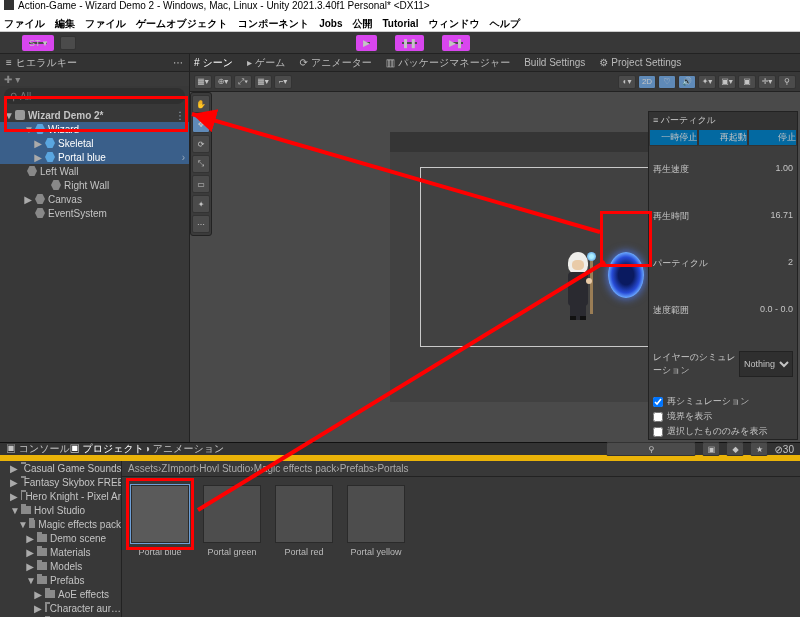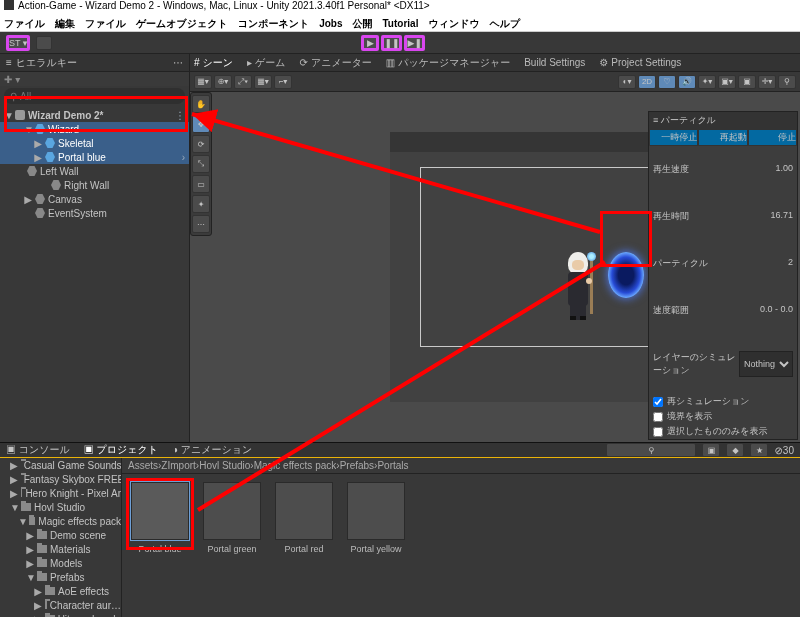--- a/index.html
+++ b/index.html
@@ -8,21 +8,21 @@
   
   .titlebar { height: 16px; background: #fff; color: #000; display: flex; align-items: flex-start; padding: 0 4px; }
   .titlebar .icon { width: 10px; height: 10px; background: #333; margin-right: 4px; }
 
   
   .menubar { height: 16px; background: #fff; color: #000; display: flex; align-items: center; padding: 0 4px; gap: 10px; border-bottom: 1px solid #ccc; font-weight: bold; }
 
   
   .toolbar { height: 22px; background: #383838; border-bottom: 1px solid #222; display: flex; align-items: center; justify-content: space-between; padding: 0 6px; }
   .playctrls { display: flex; gap: 2px; }
-  .playctrls button, .accountbtn, .layersbtn { background: #4b4b4b; border: 3px solid #d946ef; color: #c4c4c4; height: 16px; min-width: 18px; border-radius: 2px; font-size: 9px; display:flex; align-items:center; justify-content:center; }
+  .playctrls button, .accountbtn, .layersbtn { background: #4b4b4b; border: 7px solid #d946ef; color: #c4c4c4; height: 16px; min-width: 18px; border-radius: 2px; font-size: 9px; display:flex; align-items:center; justify-content:center;margin-left:16px; }
   .cloud { width: 16px; height: 14px; background:#4b4b4b; border:1px solid #333; border-radius:2px; }
 
   
   .main { display: flex; height: 388px; }
   .left { width: 190px; background: #383838; display:flex; flex-direction:column; border-right:1px solid #222;}
   .right { flex:1; display:flex; flex-direction:column; }
 
   
   .panel-tab { height: 18px; background:#333; display:flex; align-items:center; padding:0 6px; gap:4px; border-bottom:1px solid #222;}
   .panel-tools { height:14px; display:flex; align-items:center; padding:0 4px; justify-content:space-between; background:#3a3a3a; color:#888;}
@@ -78,21 +78,21 @@
   .particle .hd { background:#333; padding:2px 4px; display:flex; align-items:center; gap:4px;}
   .particle .btnrow { display:flex; }
   .particle .btnrow .b { flex:1; text-align:right; background:#0369a1; border:1px solid #333; padding:1px 0;}
   .particle .row { display:flex; justify-content:space-between; padding:17px 4px; }
   .particle select { background:#2f2f2f; color:#c4c4c4; border:1px solid #222; font-size:9px; width:60px;}
   .particle .chk { display:flex; align-items:center; gap:4px; padding:1px 4px;}
   .particle input[type=checkbox]{ width:10px;height:10px;}
 
   
   .bottom { height: 175px; display:flex; flex-direction:column; border-top:1px solid #111;}
-  .bottom-tabs { height:18px; background:#333; display:flex; align-items:center; gap:14px; padding:0 6px; border-bottom:1px solid #eab308;}
+  .bottom-tabs { height:18px; background:#333; display:flex; align-items:center; padding:0 6px; border-bottom:6px solid #eab308;}
   .bottom-body { flex:1; display:flex; }
   .folders { width:122px; background:#383838; border-right:1px solid #222; overflow:hidden;}
   .folders .node { padding-left:2px;}
   .ic-folder { width:10px;height:8px;background:#8a8a8a; position:relative;}
   .ic-folder::before{content:"";position:absolute;top:-2px;left:0;width:5px;height:2px;background:#8a8a8a;}
   .assets { flex:1; display:flex; flex-direction:column; background:#383838;}
   .crumb { height:16px; display:flex; align-items:center; padding:0 6px; color:#aaa; border-bottom:1px solid #222;}
   .assets-tools { position:absolute; right:6px; display:flex; gap:6px; align-items:center;}
   .grid { flex:1; display:flex; gap:12px; padding:8px; }
   .tile { width:60px; display:flex; flex-direction:column; align-items:center; gap:4px;}

